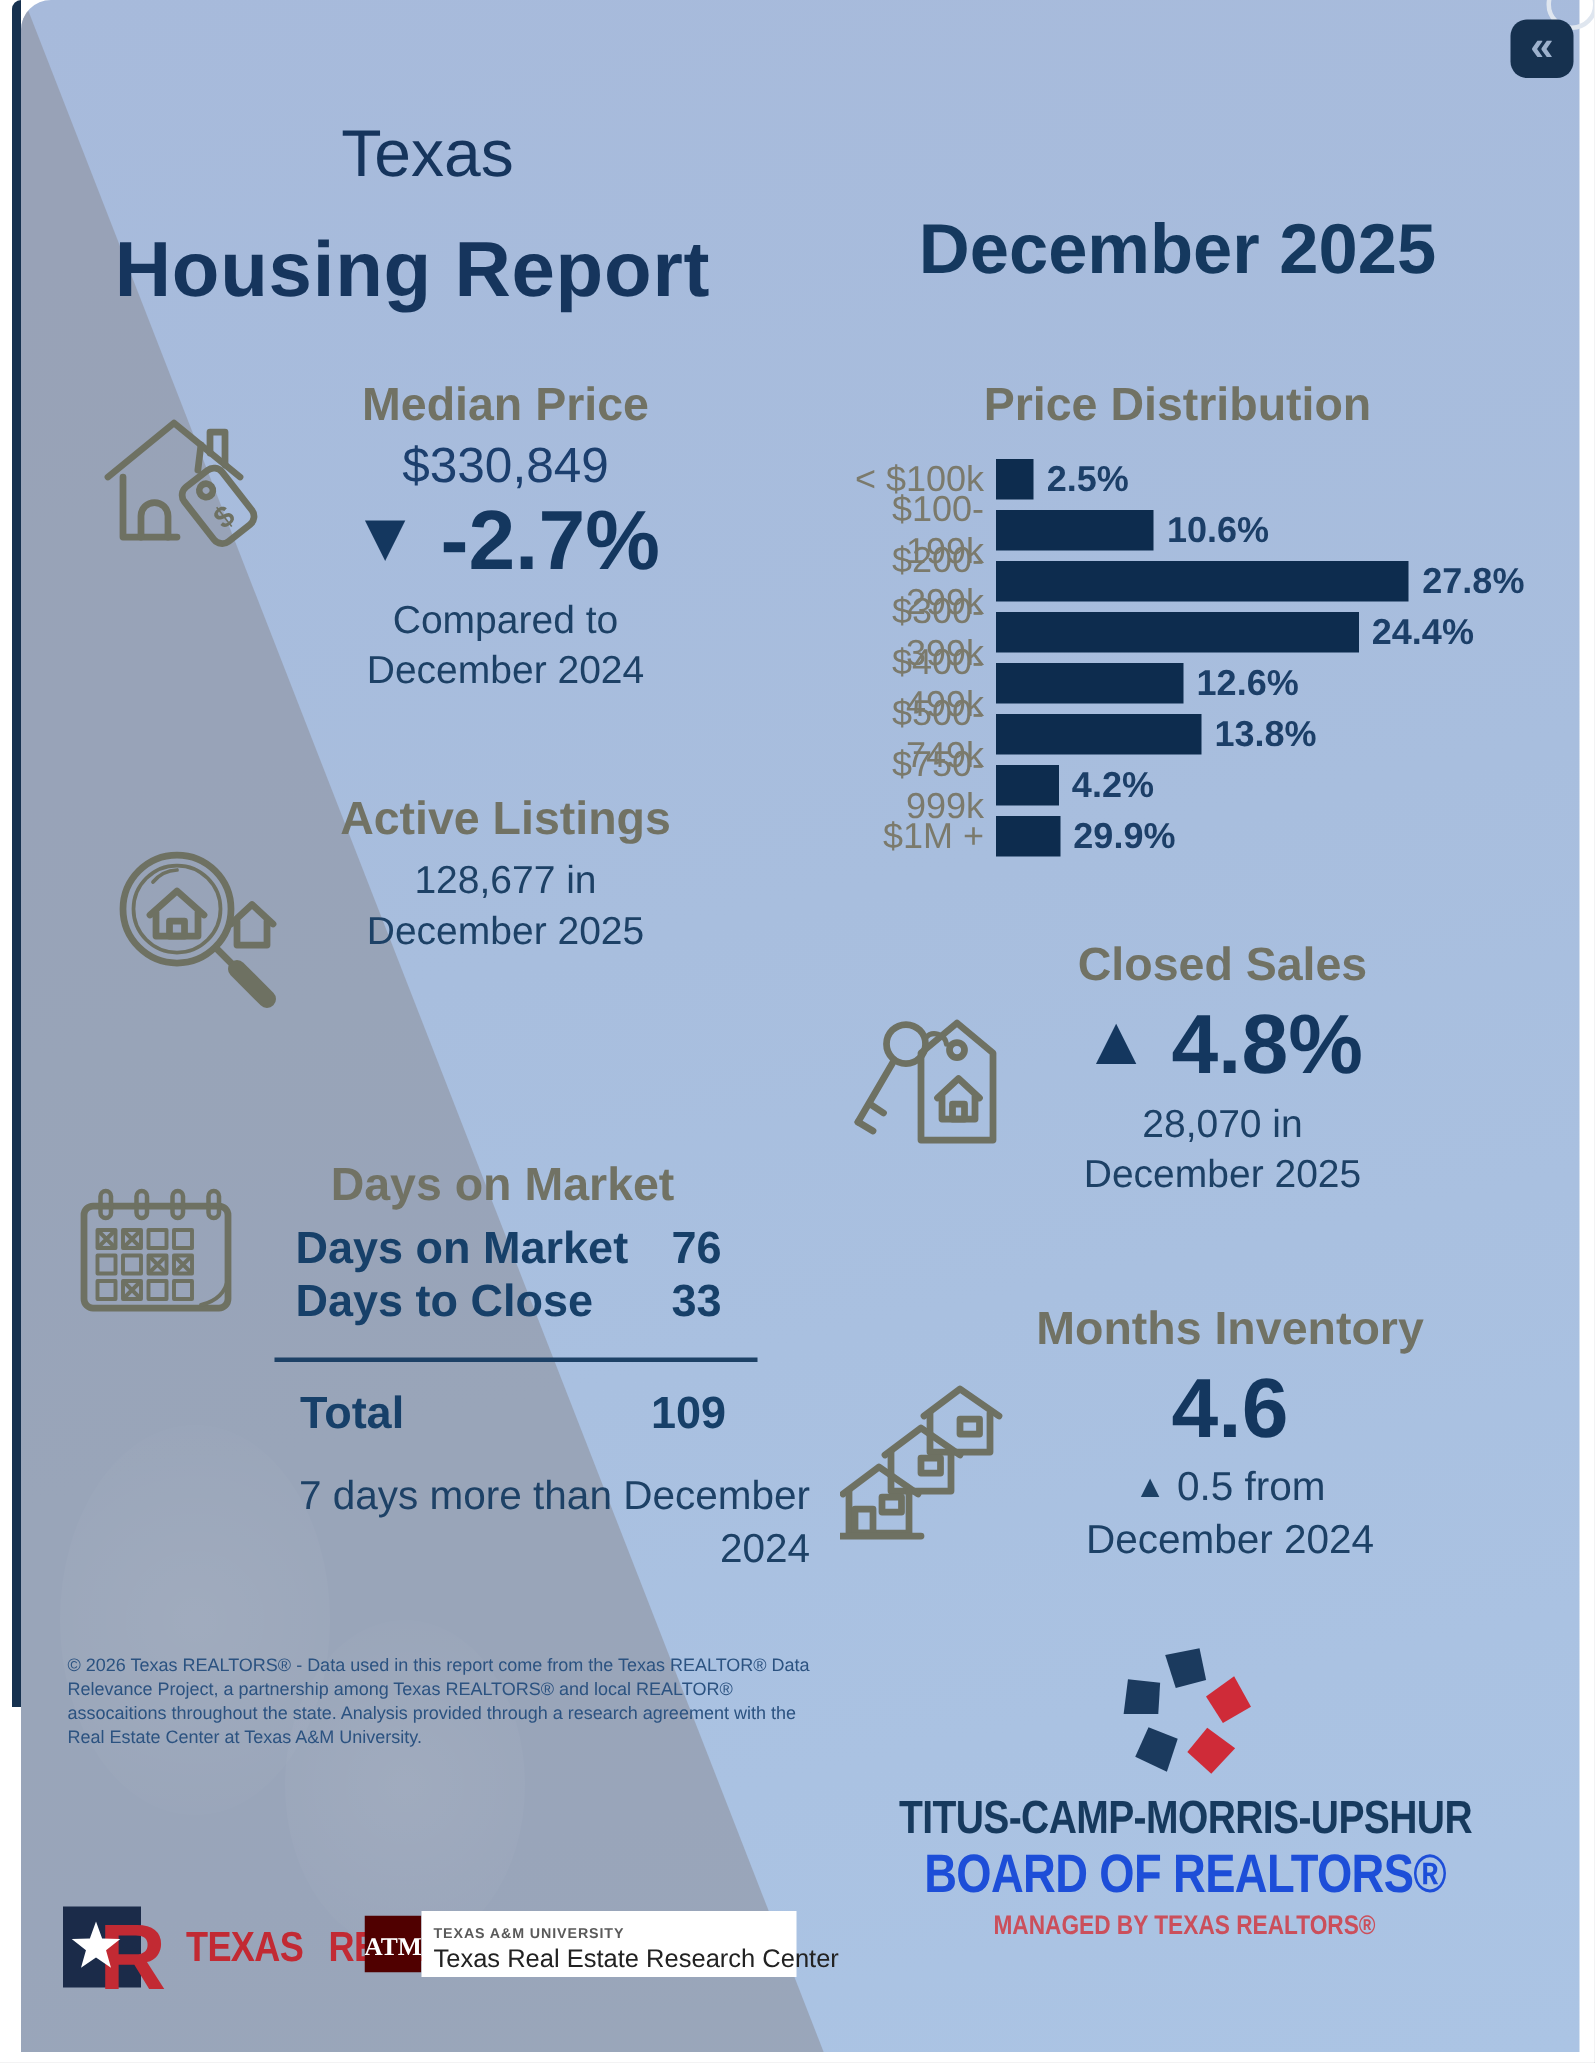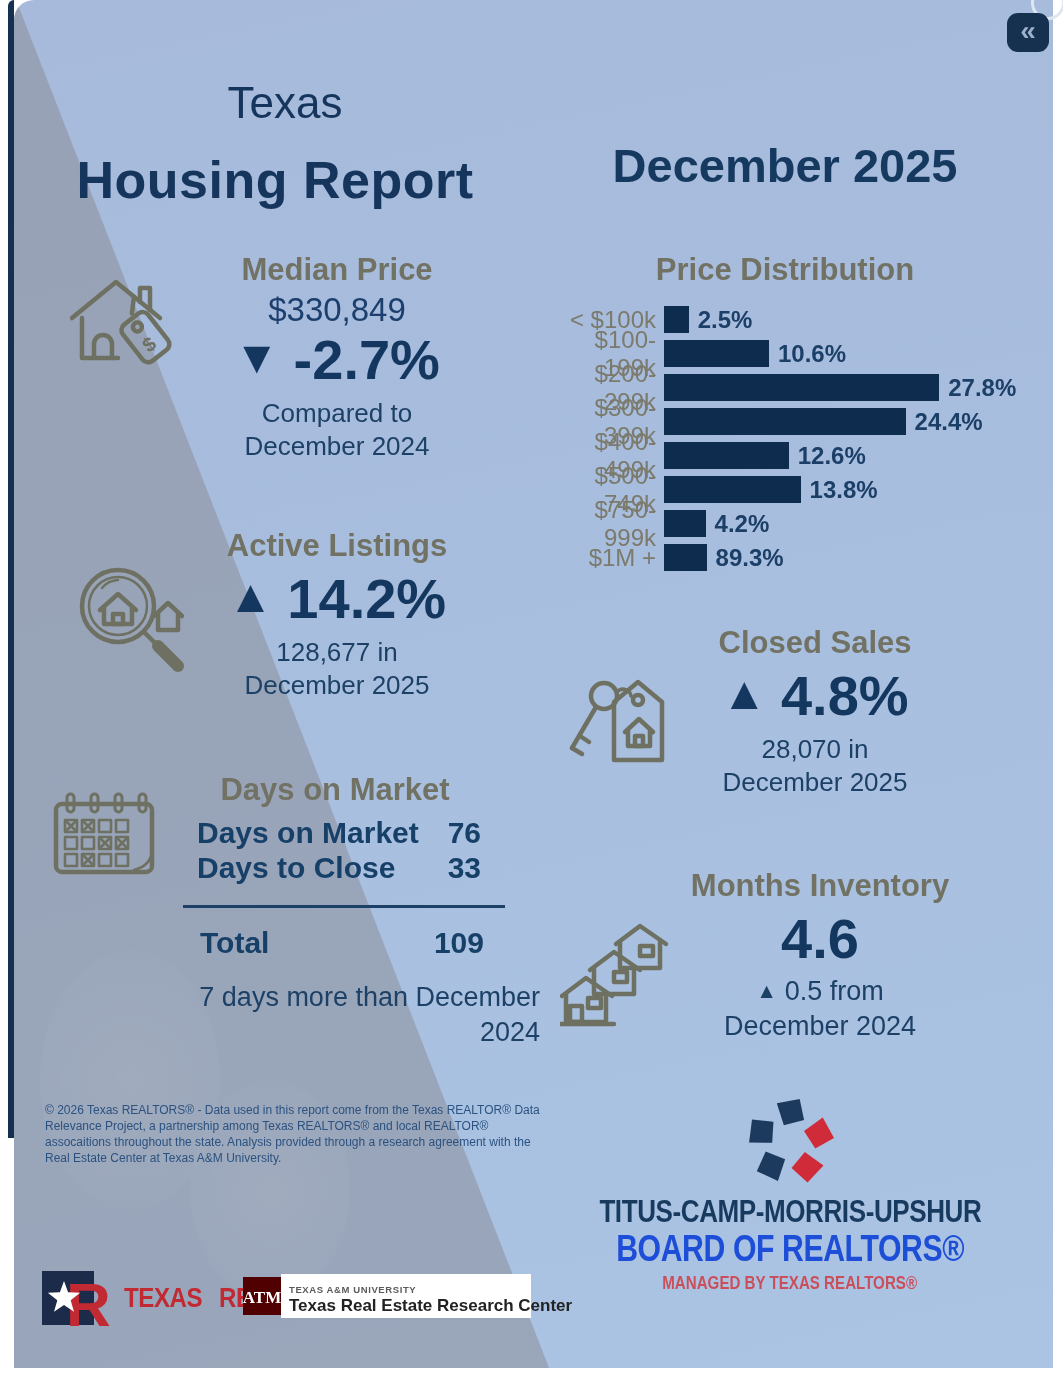--- a/index.html
+++ b/index.html
@@ -42,21 +42,21 @@
 
   
   .footer-text{font-size:12px;color:#2b5280;line-height:1.33;}
 
   
   .tr-text{color:#c22a33;font-weight:bold;font-size:28px;line-height:0.98;
            display:inline-block;transform:scaleX(0.86);transform-origin:left center;letter-spacing:-0.5px;}
   .tamu-white-box{background:#ffffff;height:40px;display:flex;flex-direction:column;justify-content:flex-end;
            padding:2px 10px 2px 8px;}
   .tamu-small{font-size:9.5px;color:#5a5a5a;letter-spacing:0.6px;font-weight:bold;}
-  .tamu-big{font-size:17px;color:#222;margin-top:1px;white-space:nowrap;font-weight:bold;}
+  .tamu-big{font-size:17px;color:#222;margin-top:1px;white-space:nowrap;}
   .board-block{position:absolute;left:565px;top:1098px;width:450px;display:flex;
            flex-direction:column;align-items:center;}
   .cond{display:inline-block;transform:scaleX(0.84);transform-origin:center;white-space:nowrap;}
   .board-l1{font-size:31px;font-weight:bold;color:#173a5e;letter-spacing:-0.5px;margin-top:8px;}
   .board-l2{font-size:36px;font-weight:bold;color:#1d4ed8;letter-spacing:-0.5px;margin-top:-2px;}
   .board-l3{font-size:18px;font-weight:bold;color:#cb4f5b;letter-spacing:0;margin-top:3px;}
 
   
   .collapse-btn{position:absolute;left:1007px;top:13px;width:42px;height:39px;background:#16314f;
            border-radius:11px;display:flex;align-items:center;justify-content:center;cursor:pointer;}
@@ -140,41 +140,38 @@
         <span class="chart-value">13.8%</span>
       </div>
       <div class="chart-row">
         <span class="chart-label">$750-999k</span>
         <span class="chart-bar" style="width: 41.58px; background: rgb(13, 44, 78);"></span>
         <span class="chart-value">4.2%</span>
       </div>
       <div class="chart-row">
         <span class="chart-label">$1M +</span>
         <span class="chart-bar" style="width: 42.57px; background: rgb(13, 44, 78);"></span>
-        <span class="chart-value">89.3%</span>
+        <span class="chart-value">29.9%</span>
       </div>
     </div>
 
   <div class="abs" style="left:70px;top:558px;">
     <svg class="icon" width="122" height="124" viewBox="0 0 122 124">
       <path d="M84,58 L98,45 L112,58 M88,56 V72 H108 V56"></path>
       <circle cx="48" cy="48" r="36"></circle>
       <circle cx="48" cy="48" r="29" stroke-width="2.5"></circle>
       <path d="M30,52 L48,36 L66,52 M34,50 V66 H62 V50"></path>
       <rect x="43" y="56" width="10" height="10"></rect>
       <path d="M32,30 a22,22 0 0 1 16,-8" stroke-width="2.5"></path>
       <line x1="75" y1="75" x2="84" y2="84"></line>
       <line x1="88" y1="88" x2="108" y2="108" stroke-width="12"></line>
     </svg>
   </div>
   <div class="abs center" style="left:187px;top:528px;width:300px;">
     <div class="gray-head">Active Listings</div>
-    <div class="bigpct" style="margin-top:4px;">
-      <span class="arrow">▲</span><span>14.2%</span>
-    </div>
     <div class="sub" style="margin-top:6px;">
       <div>128,677 in</div>
       <div>December 2025</div>
     </div>
   </div>
 
   <div class="abs" style="left:562px;top:660px;">
     <svg class="icon" width="118" height="112" viewBox="0 0 118 112">
       <path d="M52,42 L76,22 L100,42 V100 H52 Z"></path>
       <circle cx="76" cy="40" r="5"></circle>

